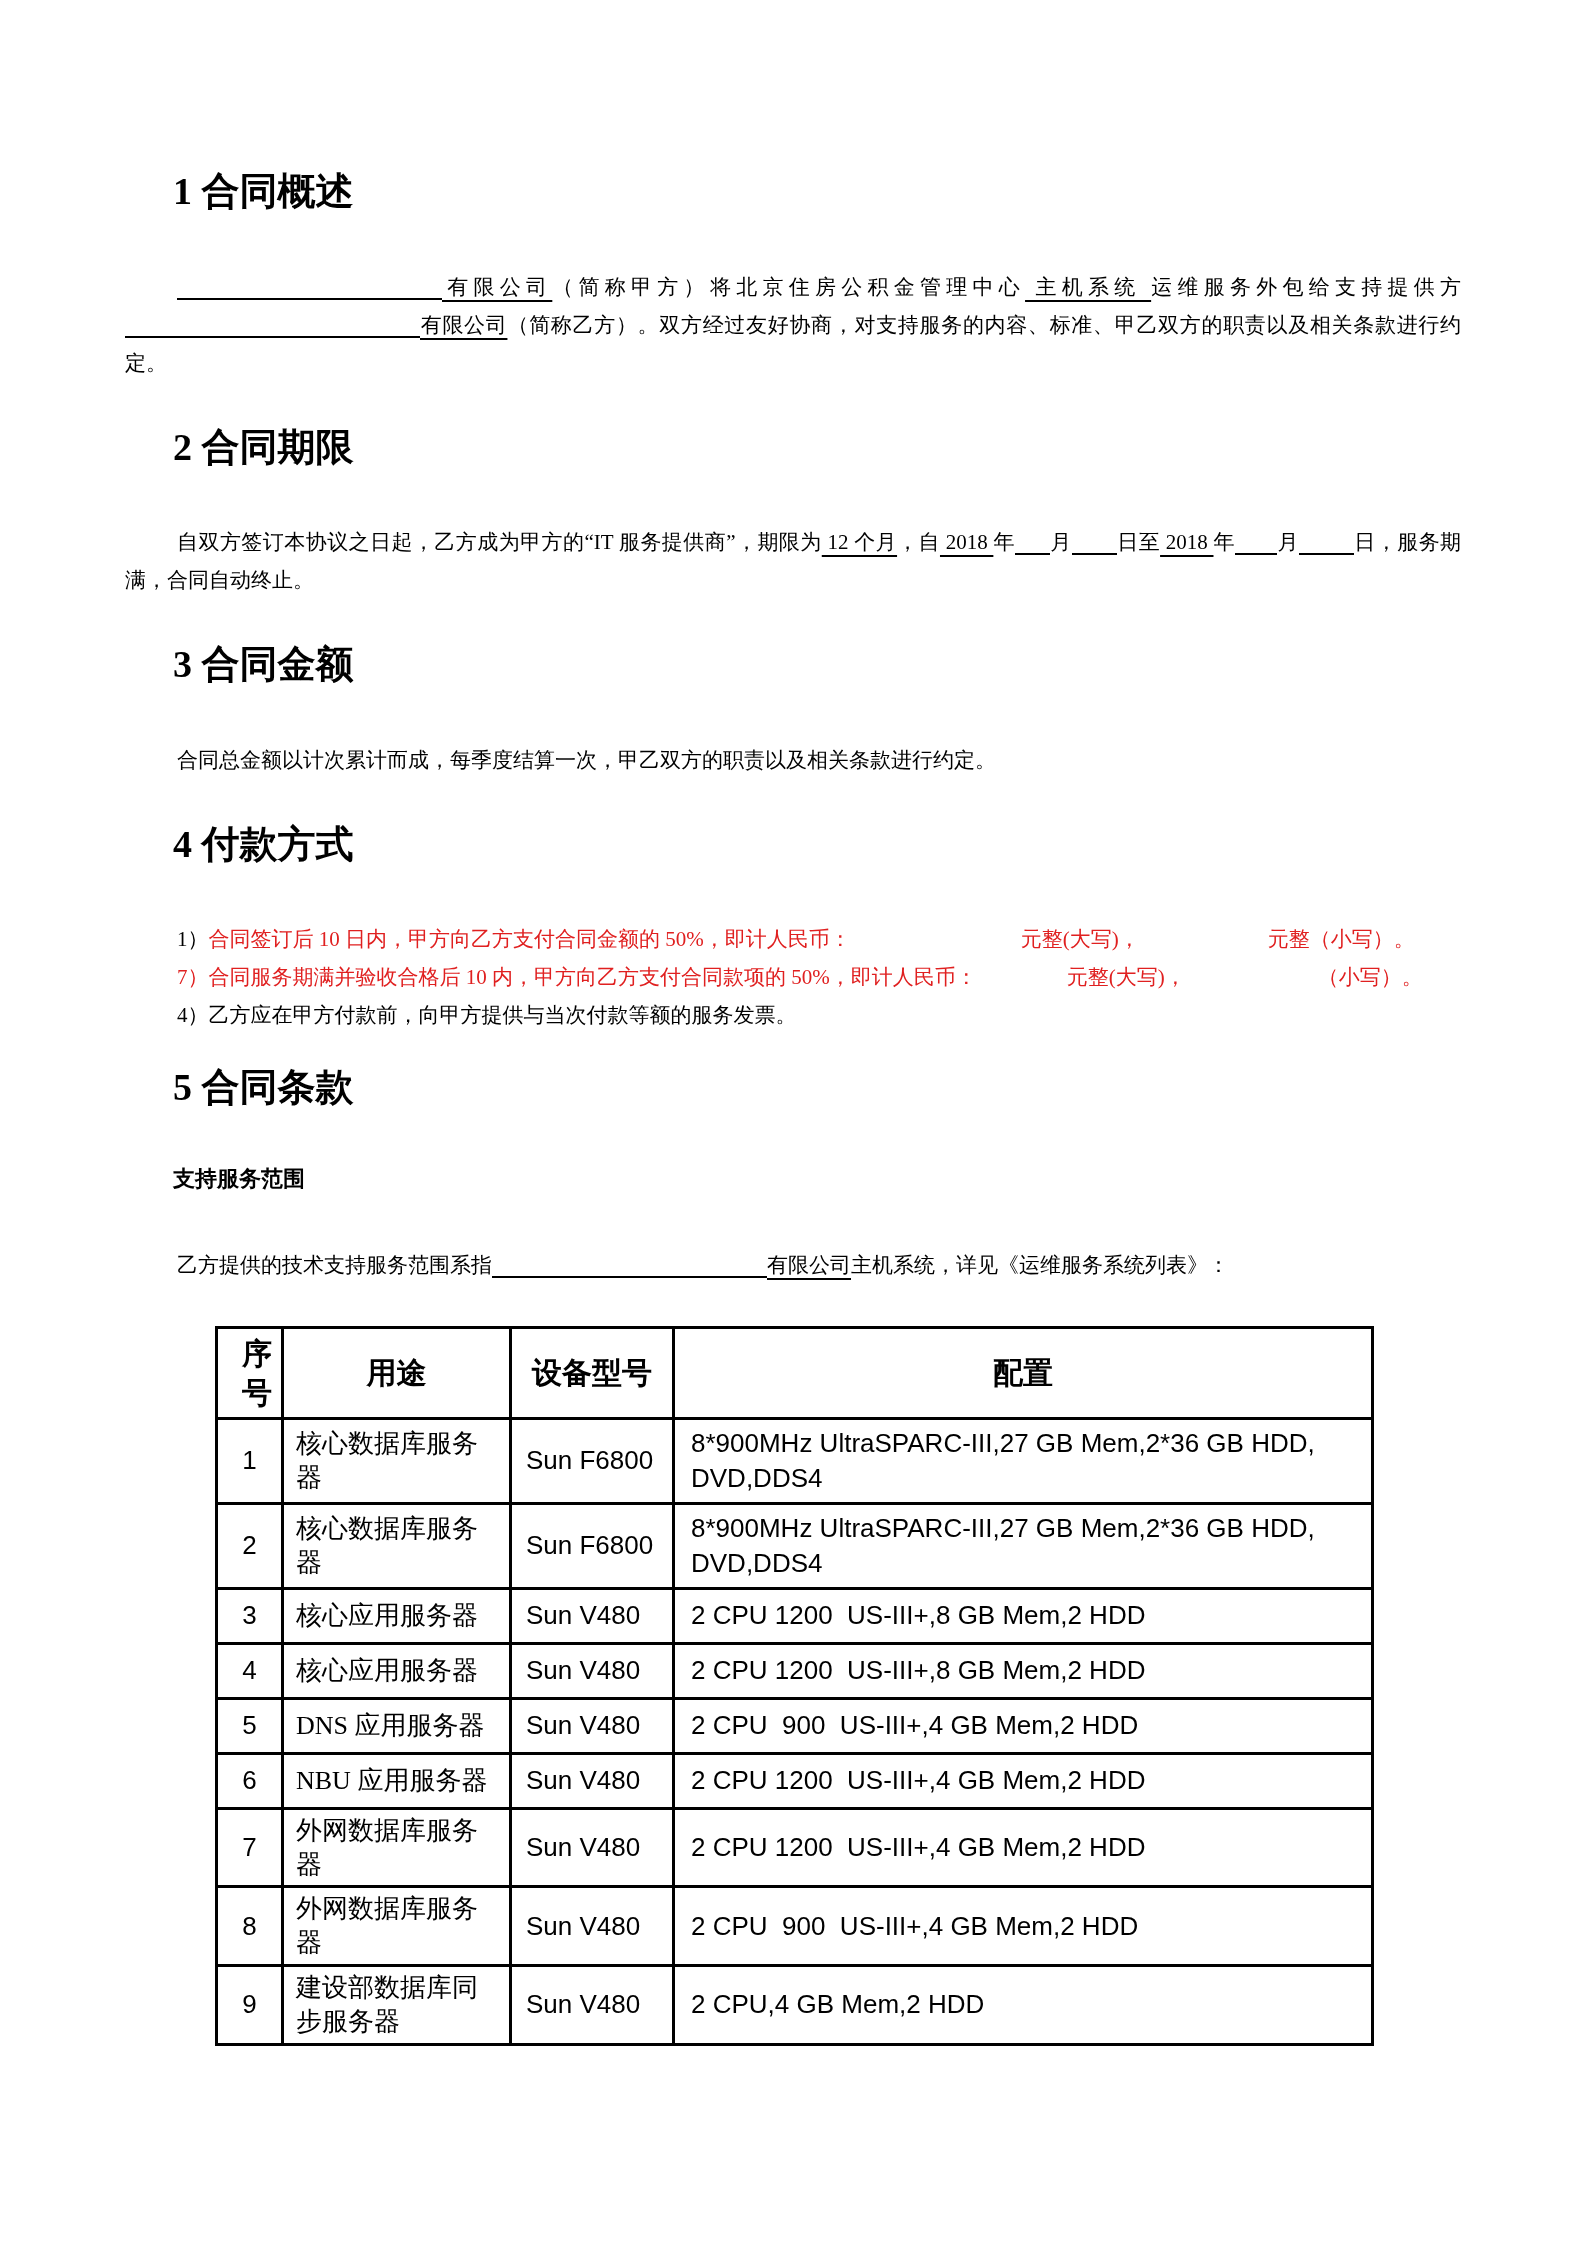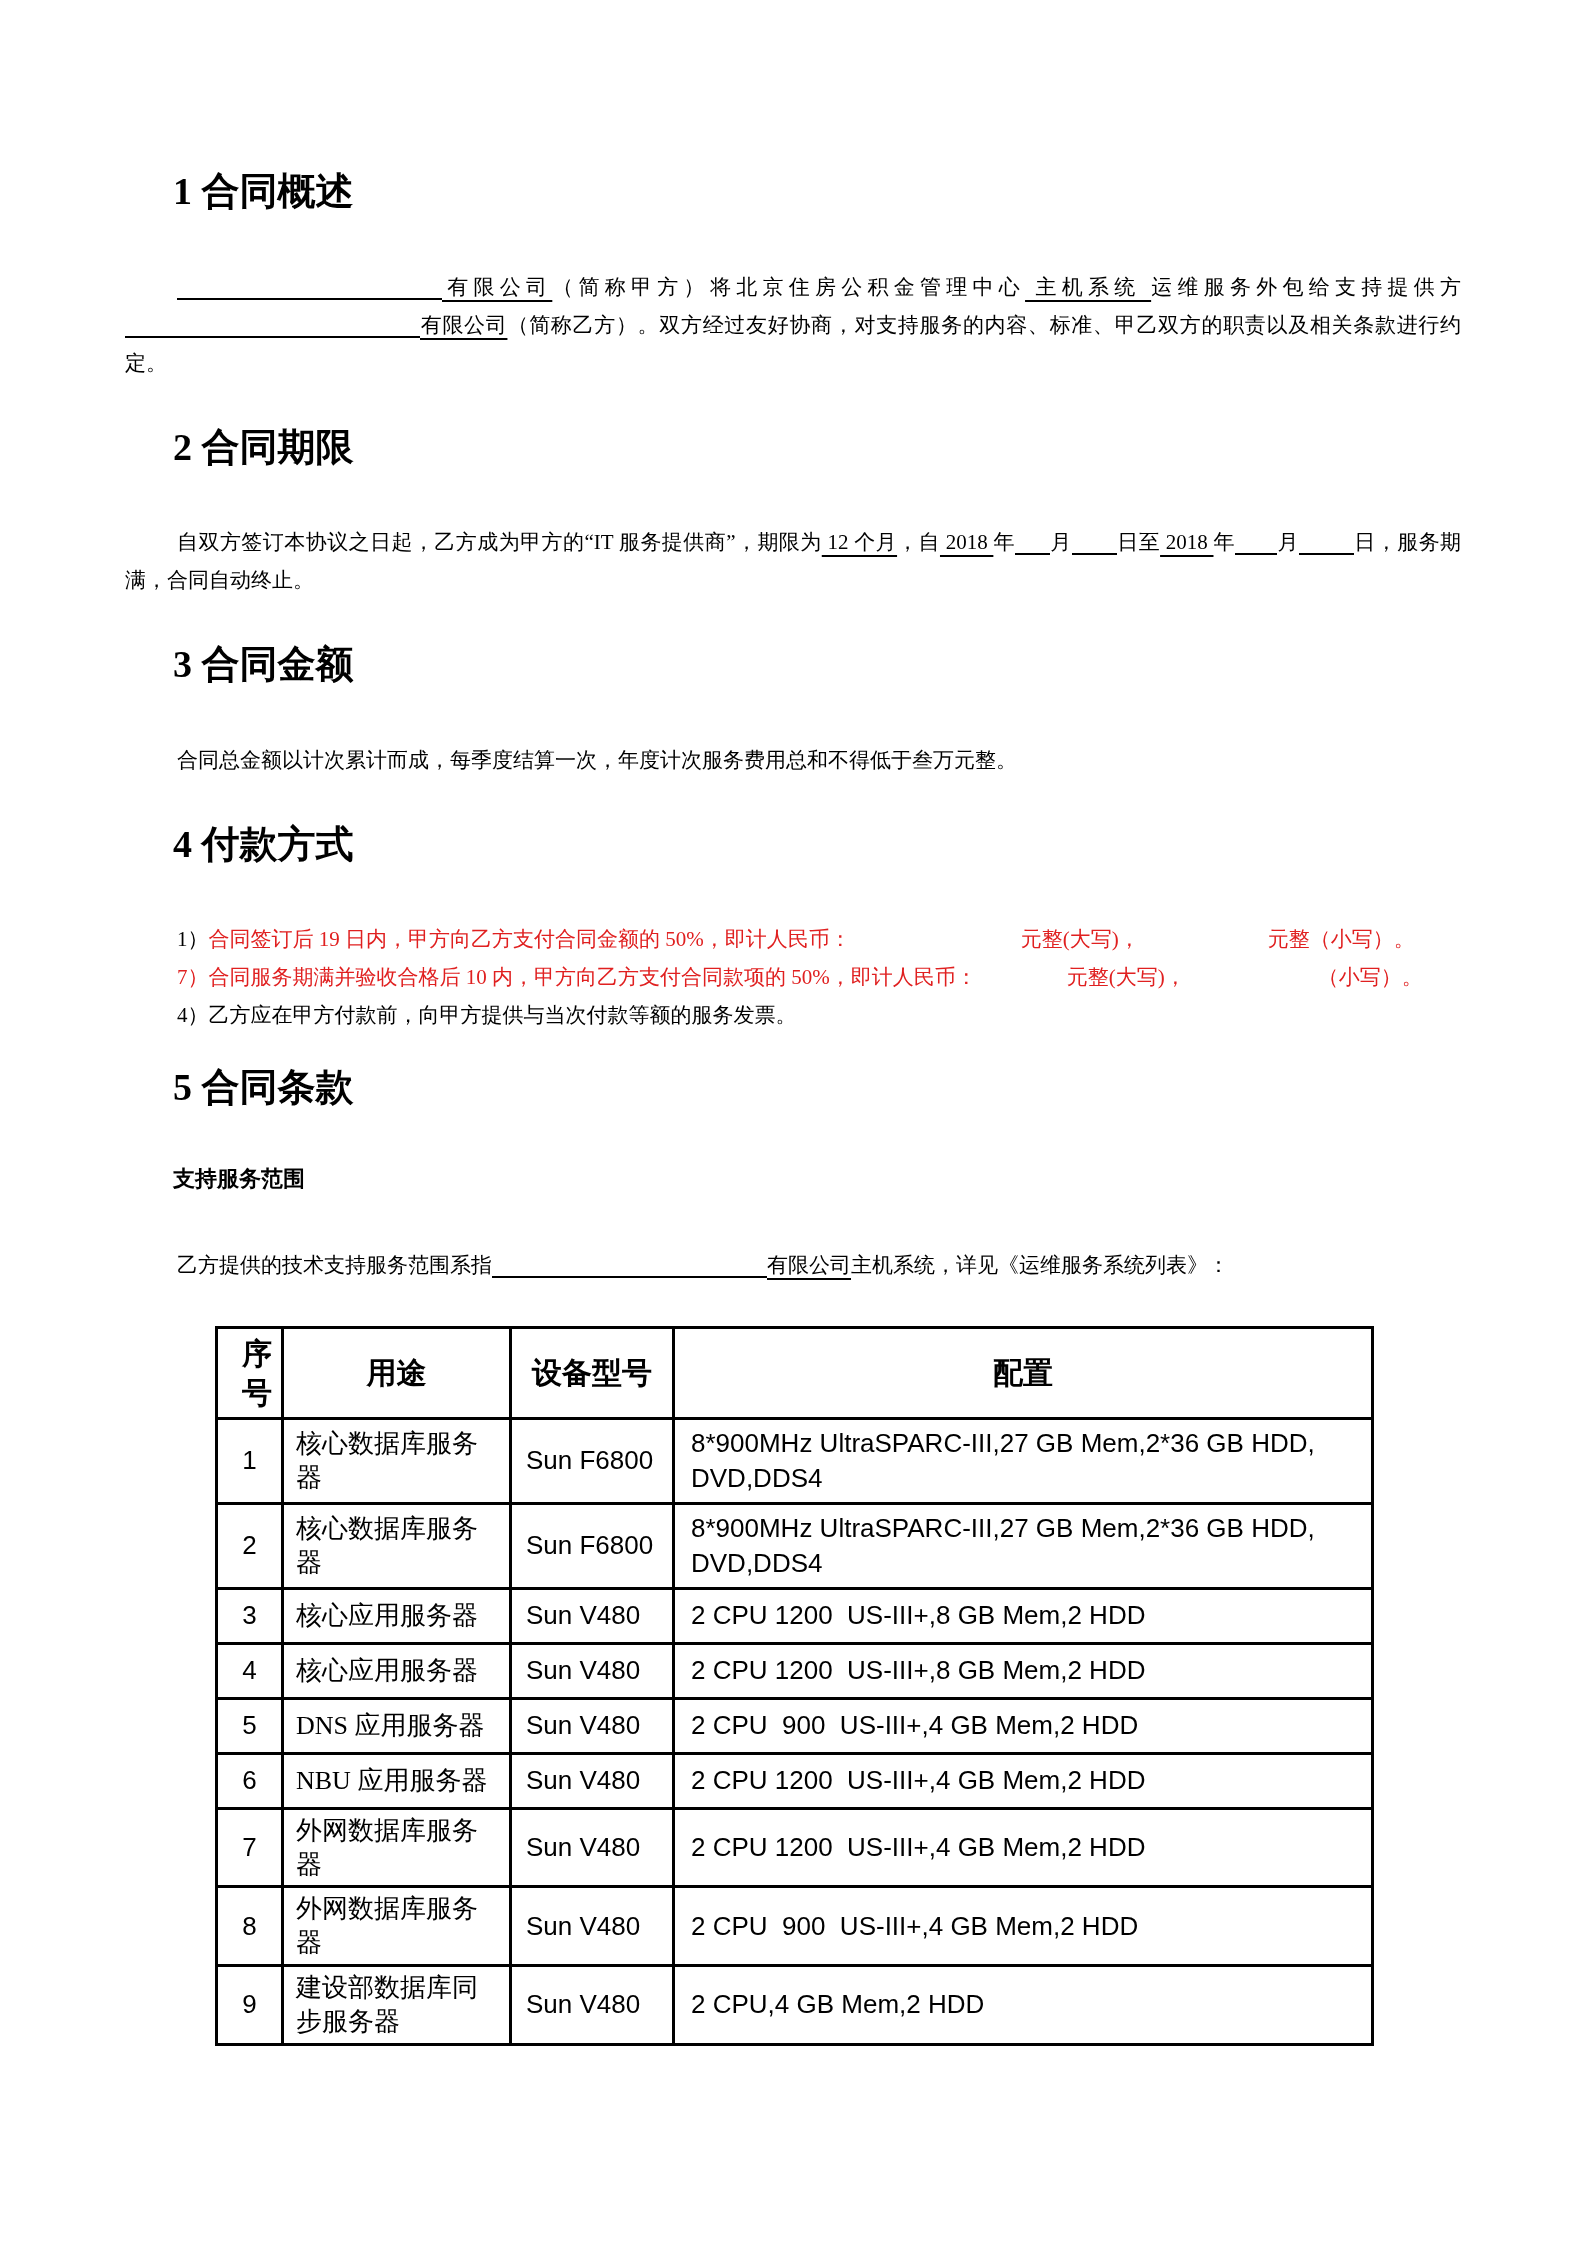--- a/index.html
+++ b/index.html
@@ -54,24 +54,24 @@
 
 <div class="page">
 
   <div class="sec-heading">1 合同概述</div>
   <p class="para"><span class="bl u-b" style="width: 265px;"></span><span class="u">有限公司</span><span>（简称甲方）将北京住房公积金管理中心</span><span class="u"> 主机系统 </span><span>运维服务外包给支持提供方</span><span class="bl u-b" style="width: 295px;"></span><span class="u">有限公司</span><span>（简称乙方）。双方经过友好协商，对支持服务的内容、标准、甲乙双方的职责以及相关条款进行约定。</span></p>
 
   <div class="sec-heading">2 合同期限</div>
   <p class="para"><span>自双方签订本协议之日起，乙方成为甲方的“IT 服务提供商”，期限为</span><span class="u"> 12 个月</span><span>，自</span><span class="u"> 2018 </span><span>年</span><span class="bl u-b" style="width: 35px;"></span><span>月</span><span class="bl u-b" style="width: 45px;"></span><span>日至</span><span class="u"> 2018 </span><span>年</span><span class="bl u-b" style="width: 42px;"></span><span>月</span><span class="bl u-b" style="width: 55px;"></span><span>日，服务期满，合同自动终止。</span></p>
 
   <div class="sec-heading">3 合同金额</div>
-  <p class="para">合同总金额以计次累计而成，每季度结算一次，年度计次服务费用总和不得低于叁万元整。</p>
+  <p class="para">合同总金额以计次累计而成，每季度结算一次，甲乙双方的职责以及相关条款进行约定。</p>
 
   <div class="sec-heading">4 付款方式</div>
-  <p class="para tight"><span>1）</span><span style="color: rgb(224, 32, 32);">合同签订后 19 日内，甲方向乙方支付合同金额的 50%，即计人民币：</span><span class="bl" style="width: 170px;"></span><span style="color: rgb(224, 32, 32);">元整(大写)，</span><span class="bl" style="width: 128px;"></span><span style="color: rgb(224, 32, 32);">元整（小写）。</span></p>
+  <p class="para tight"><span>1）</span><span style="color: rgb(224, 32, 32);">合同签订后 10 日内，甲方向乙方支付合同金额的 50%，即计人民币：</span><span class="bl" style="width: 170px;"></span><span style="color: rgb(224, 32, 32);">元整(大写)，</span><span class="bl" style="width: 128px;"></span><span style="color: rgb(224, 32, 32);">元整（小写）。</span></p>
   <p class="para tight"><span style="color: rgb(224, 32, 32);">7）合同服务期满并验收合格后 10 内，甲方向乙方支付合同款项的 50%，即计人民币：</span><span class="bl" style="width: 90px;"></span><span style="color: rgb(224, 32, 32);">元整(大写)，</span><span class="bl" style="width: 132px;"></span><span style="color: rgb(224, 32, 32);">（小写）。</span></p>
   <p class="para last-tight">4）乙方应在甲方付款前，向甲方提供与当次付款等额的服务发票。</p>
 
   <div class="sec-heading">5 合同条款</div>
   <div class="sub-heading">支持服务范围</div>
   <p class="para"><span>乙方提供的技术支持服务范围系指</span><span class="bl u-b" style="width: 275px;"></span><span class="u">有限公司</span><span>主机系统，详见《运维服务系统列表》：</span></p>
 
 
   <table class="svc">
     <colgroup>

